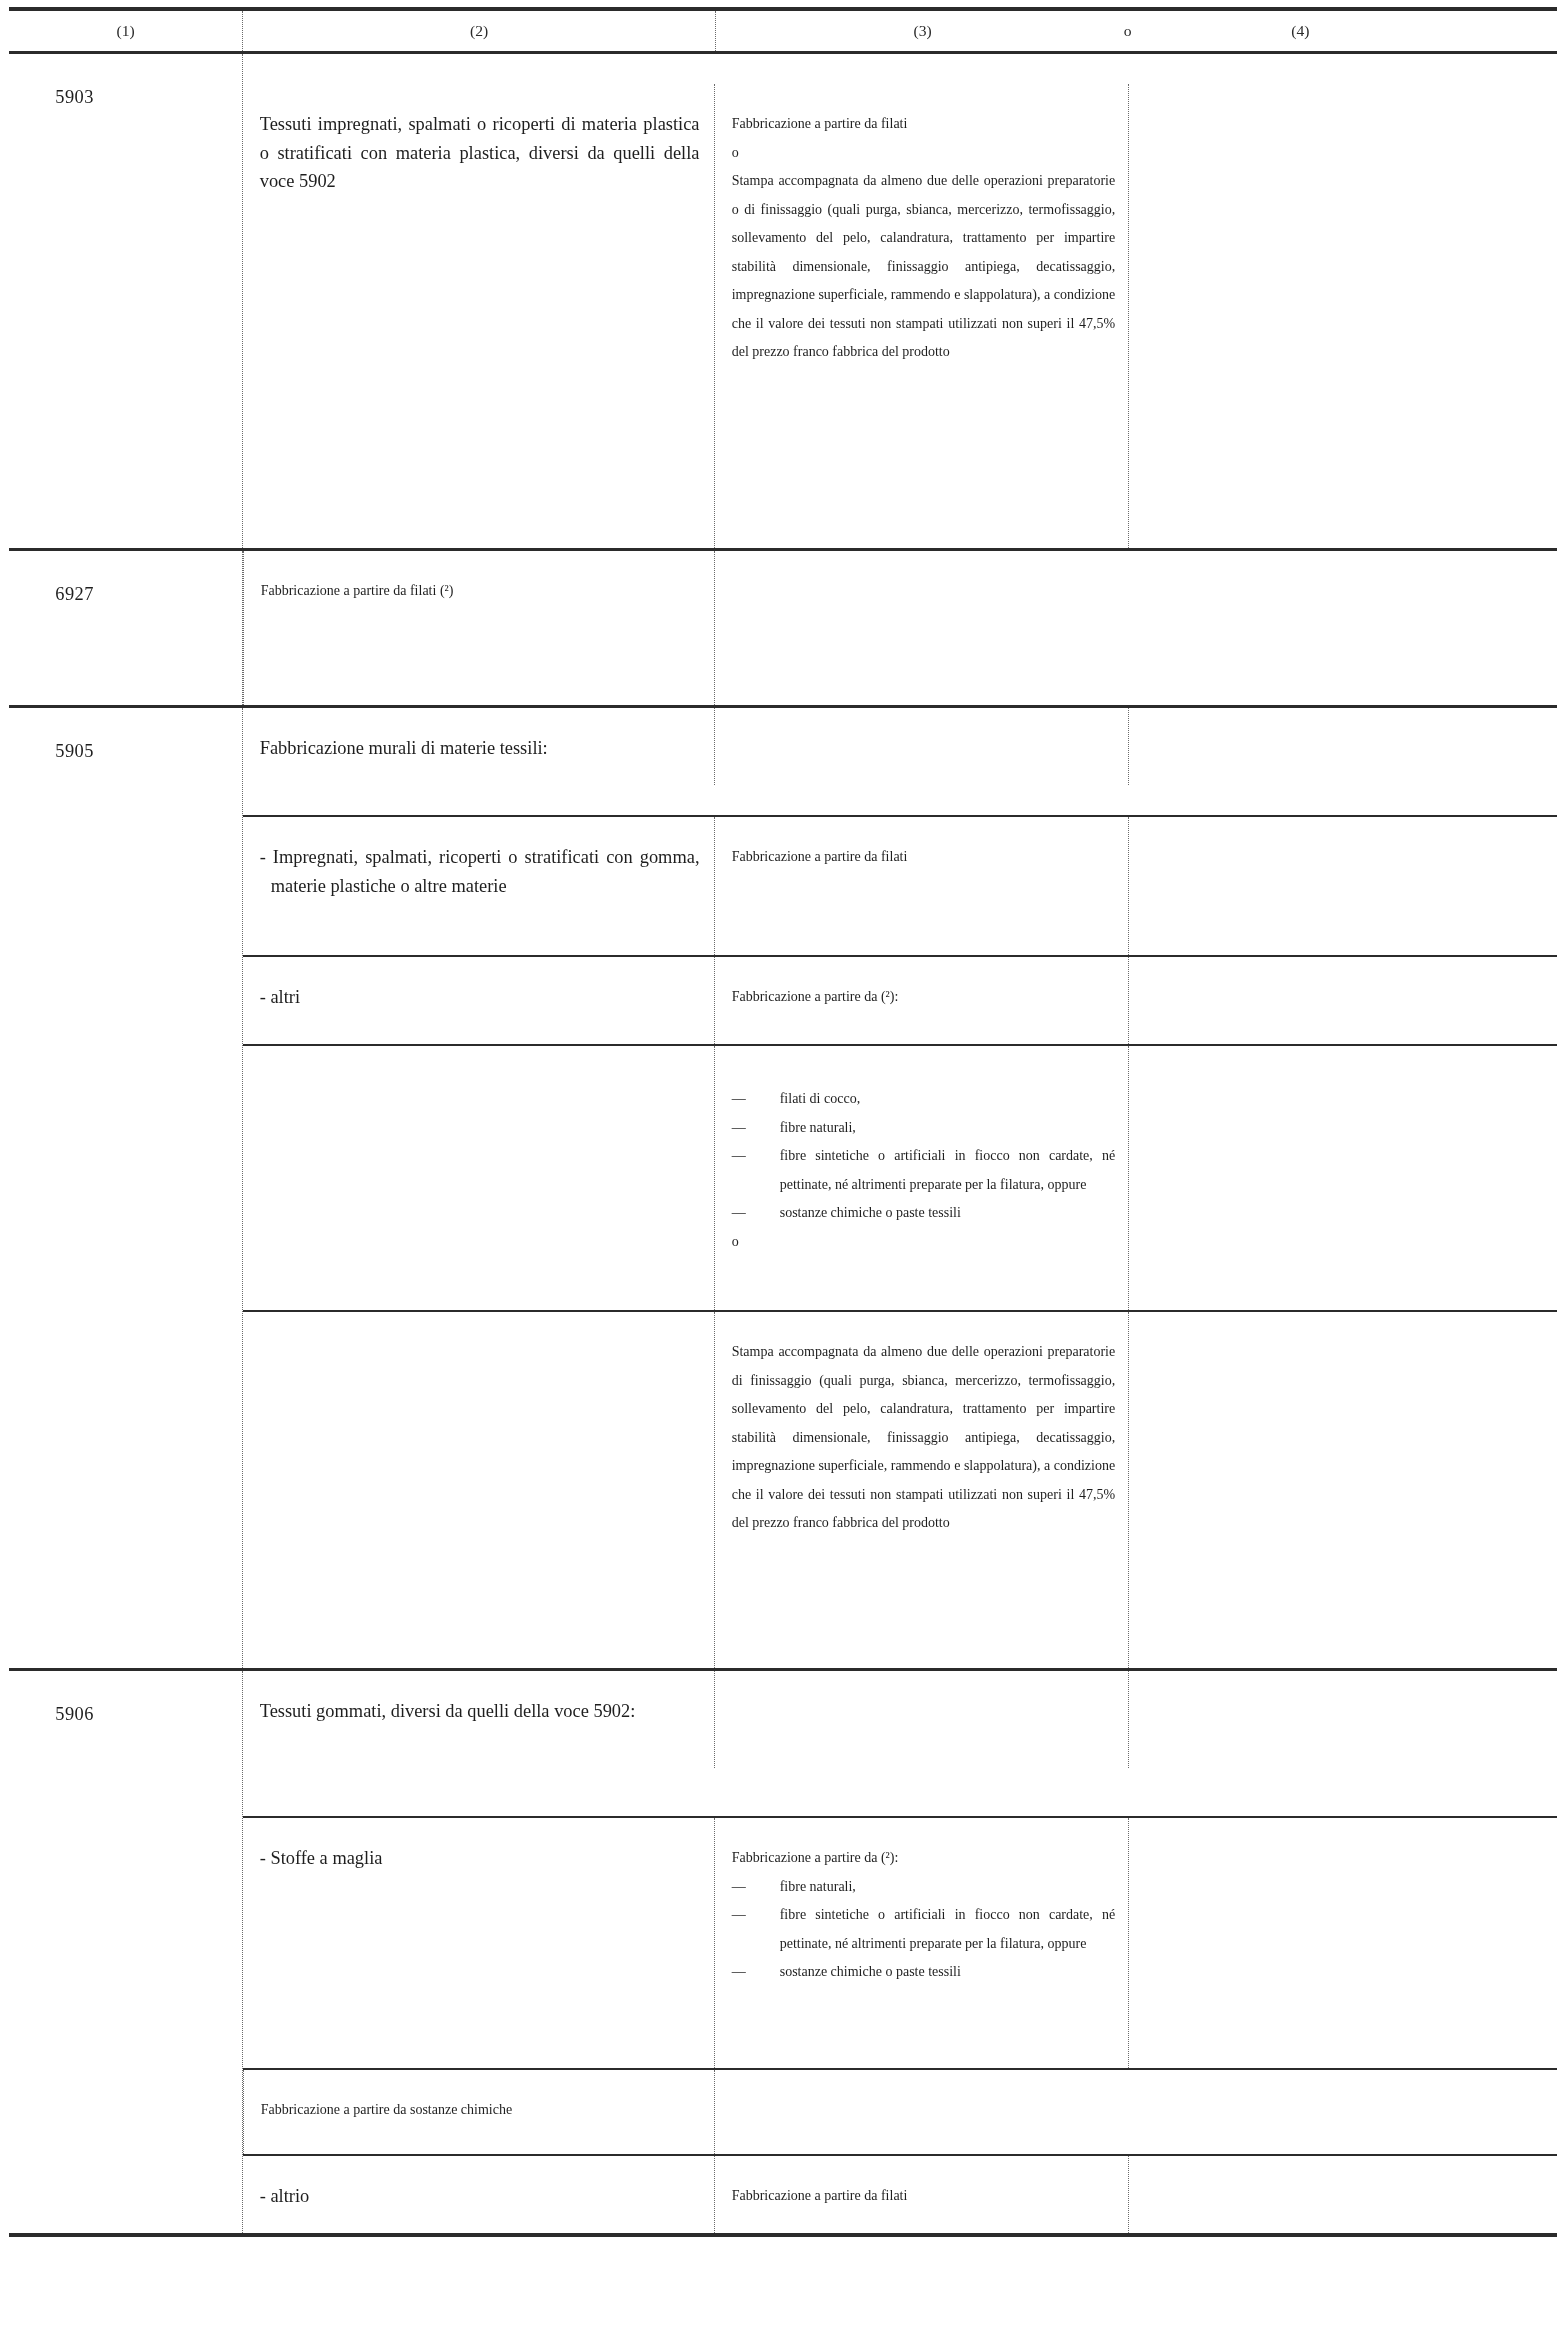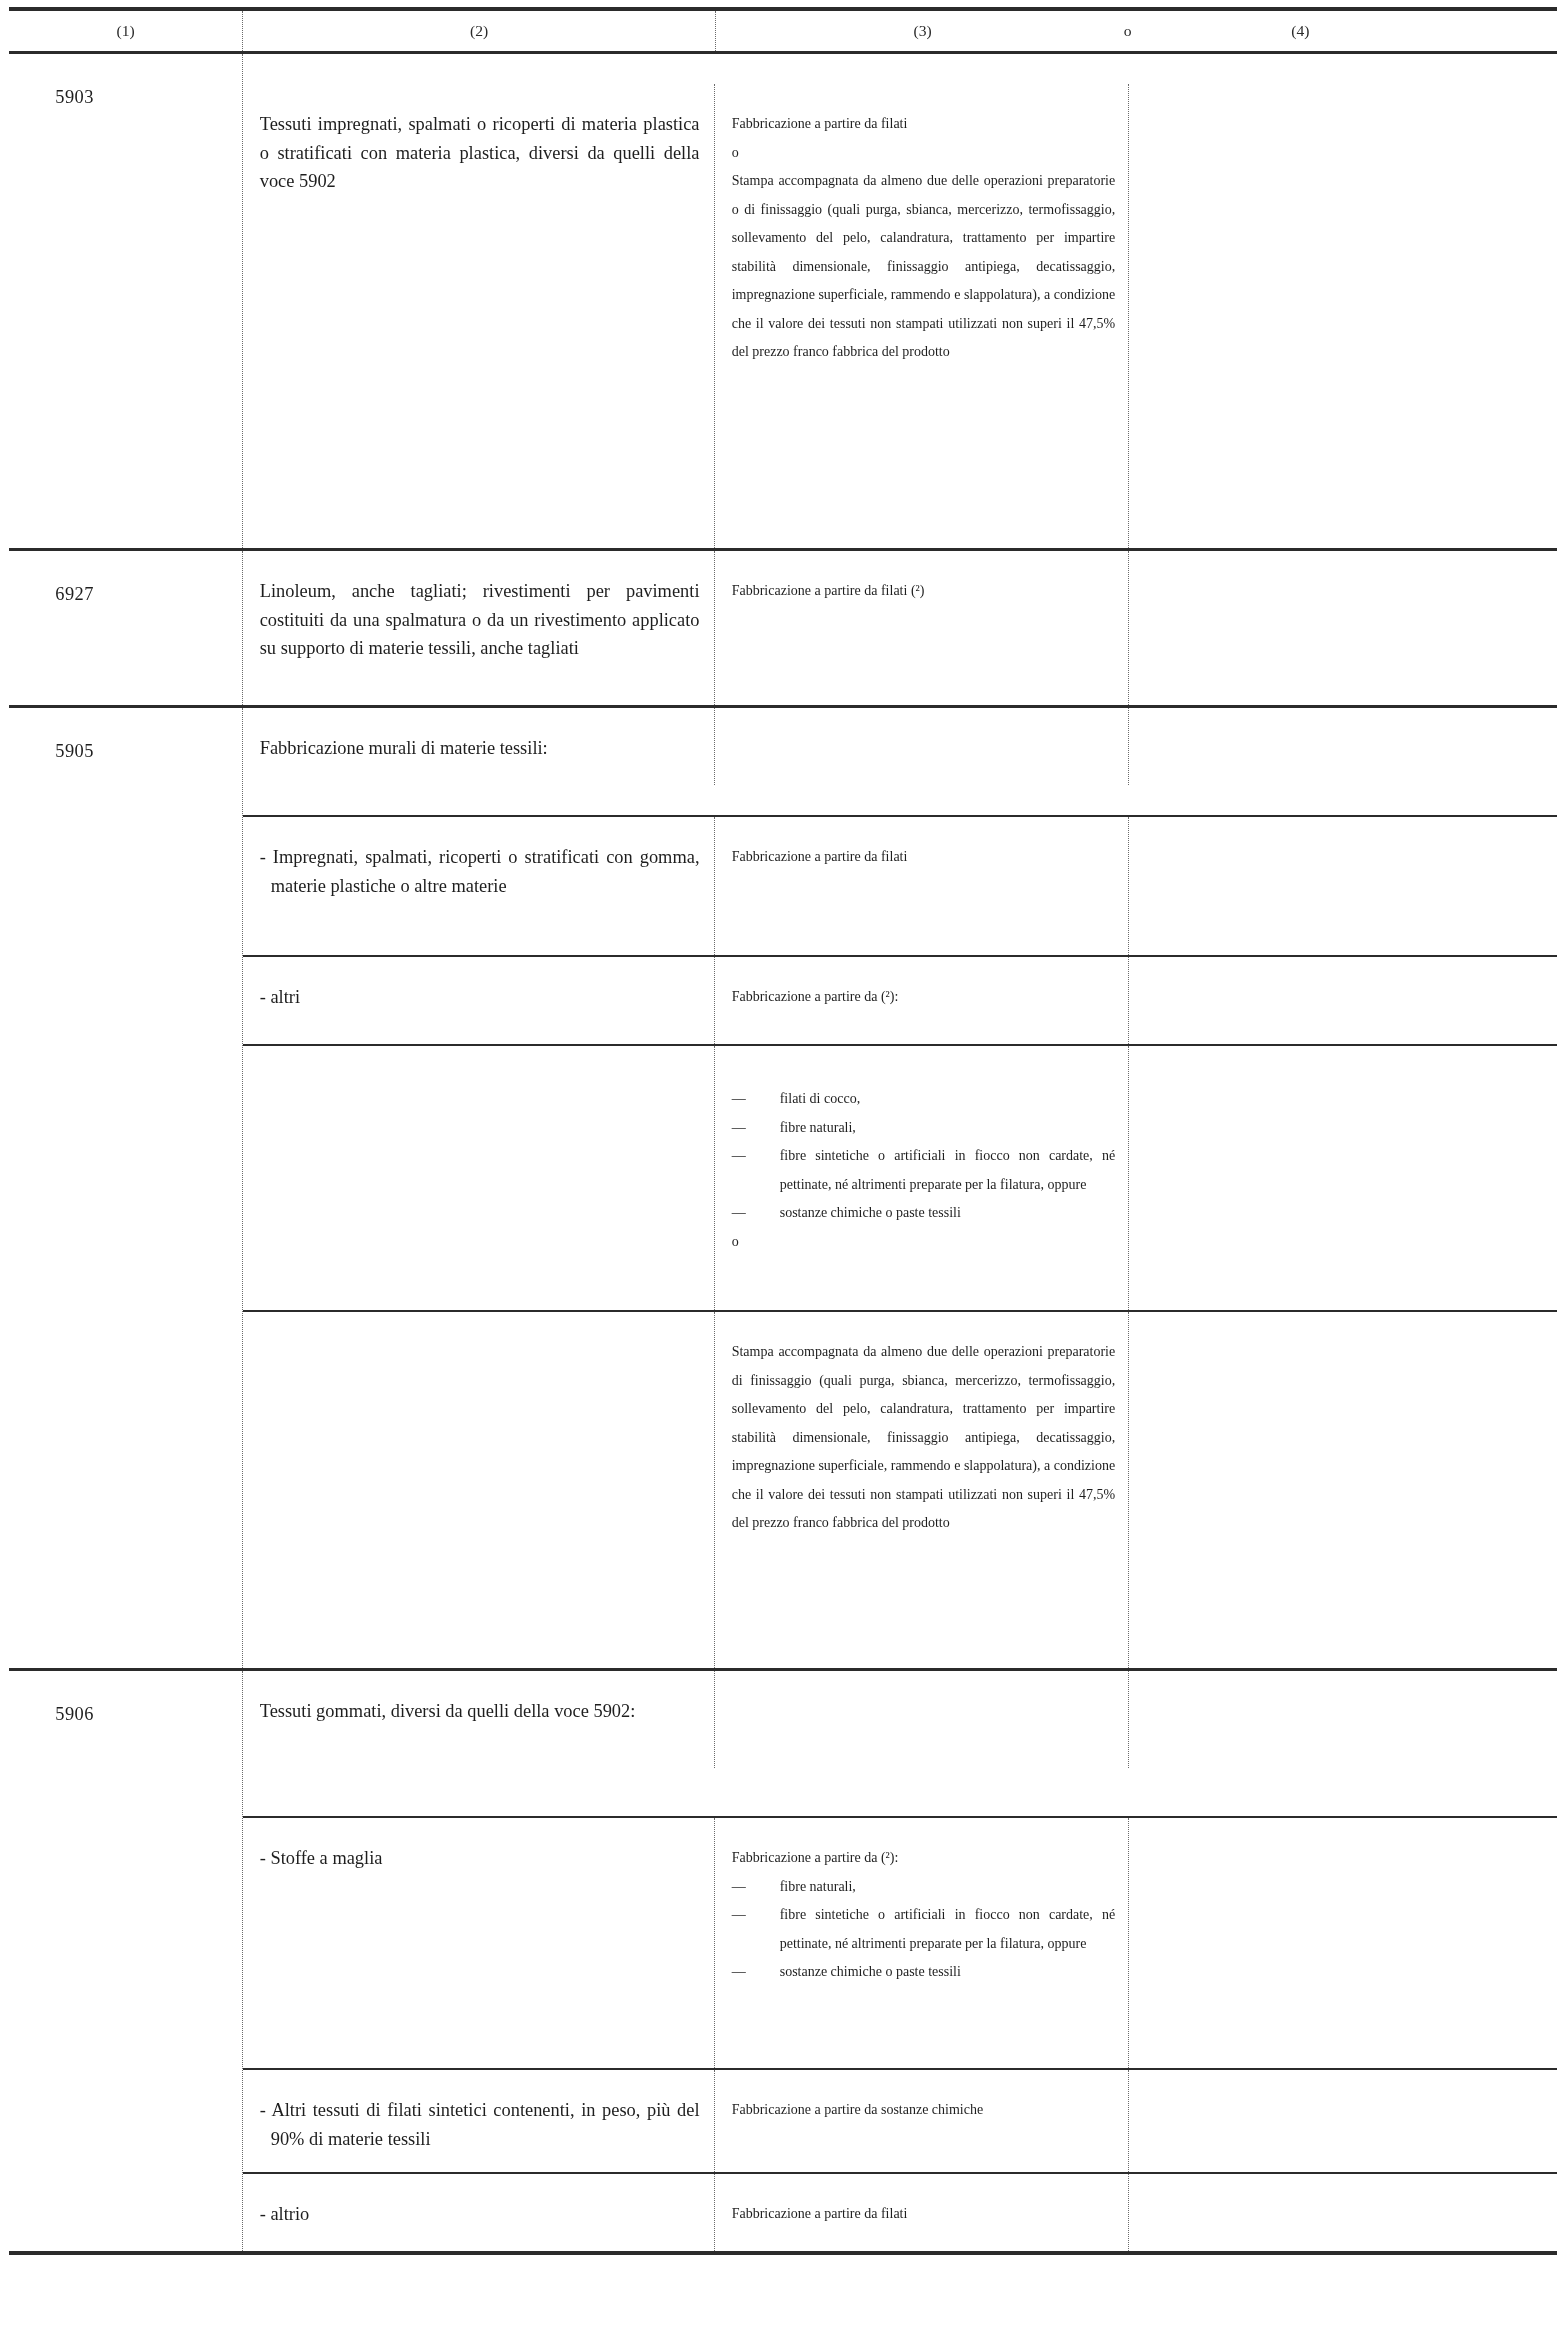--- a/index.html
+++ b/index.html
@@ -143,23 +143,20 @@
         </div>
         <div class="c4"></div>
       </div>
     </div>
   </div>
 
   <div class="section">
     <div class="code-col">6927</div>
     <div class="rows-col">
       <div class="subrow r-5904">
-        <div class="c2">
-          <p>Linoleum, anche tagliati; rivestimenti per pavimenti costituiti da una spalmatura o da un rivestimento applicato su supporto di materie tessili, anche tagliati</p>
-        </div>
         <div class="c3">
           <p class="just">Fabbricazione a partire da filati (²)</p>
         </div>
         <div class="c4"></div>
       </div>
     </div>
   </div>
 
   <div class="section">
     <div class="code-col">5905</div>
@@ -256,23 +253,20 @@
           </div>
           <div class="li">
             <span class="d">—</span>
             <span class="t">sostanze chimiche o paste tessili</span>
           </div>
         </div>
         <div class="c4"></div>
       </div>
 
       <div class="subrow r-5906-2">
-        <div class="c2">
-          <p class="dash-desc">- Altri tessuti di filati sintetici contenenti, in peso, più del 90% di materie tessili</p>
-        </div>
         <div class="c3">
           <p class="just">Fabbricazione a partire da sostanze chimiche</p>
         </div>
         <div class="c4"></div>
       </div>
 
       <div class="subrow r-5906-3">
         <div class="c2">
           <p class="dash-desc">- altrio</p>
         </div>

